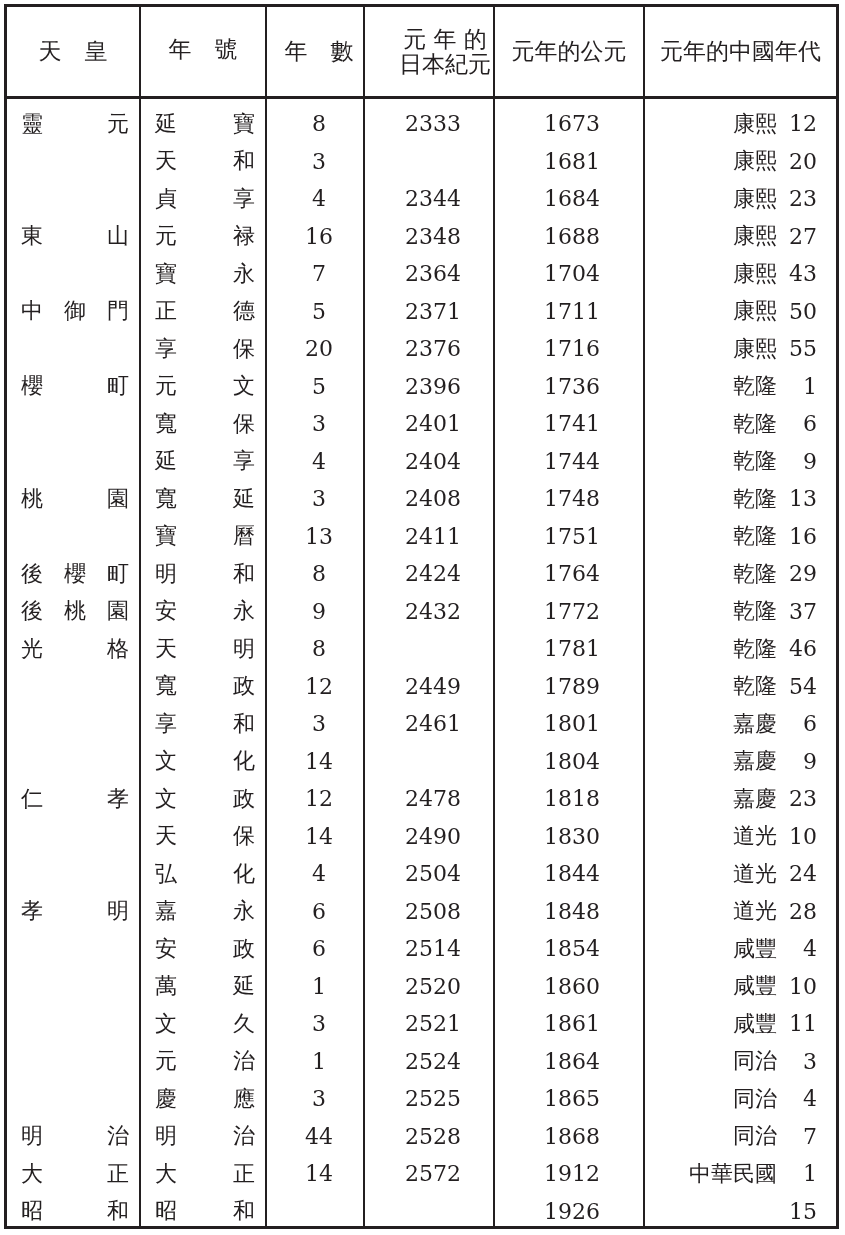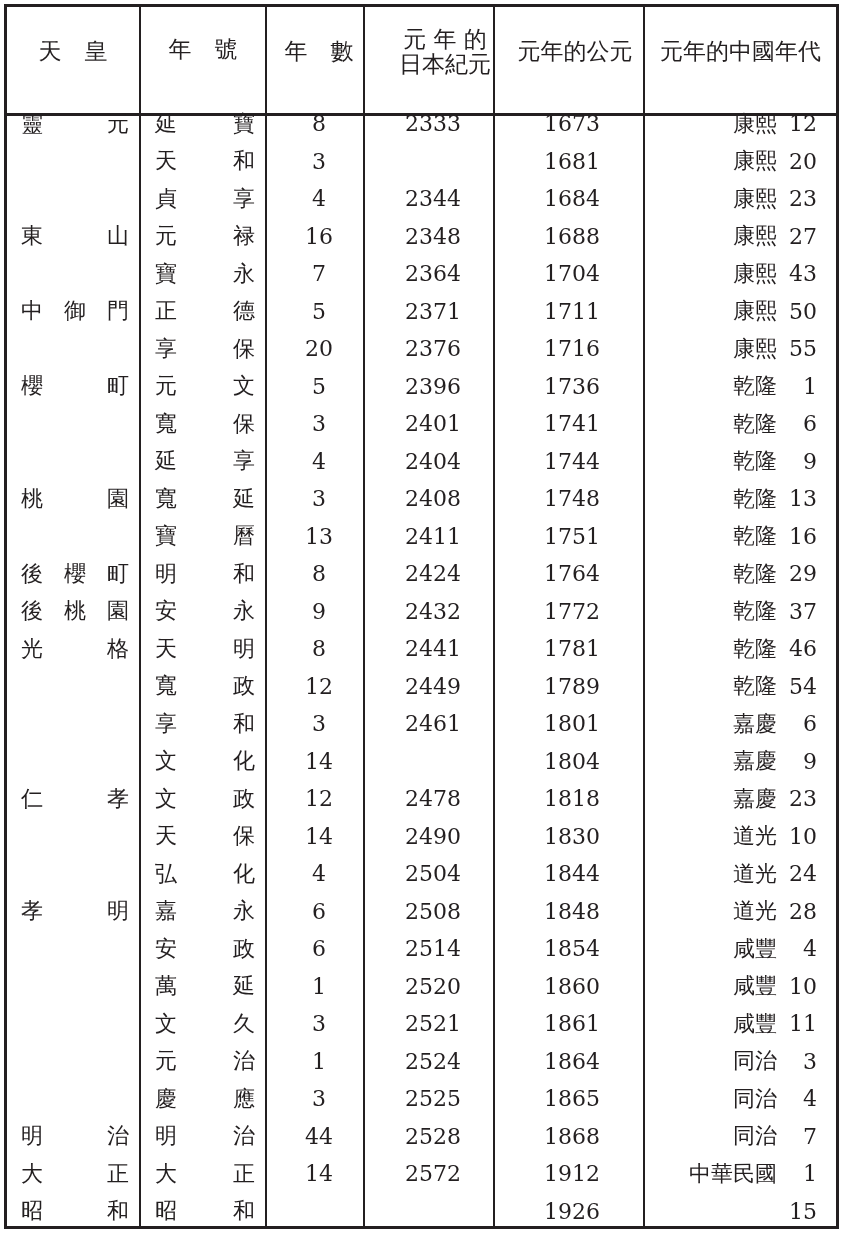--- a/index.html
+++ b/index.html
@@ -2,21 +2,21 @@
 <html><head>
 <meta charset="utf-8">
 <style>
   html, body { margin: 0; padding: 0; background: #ffffff; }
   body { width: 845px; height: 1235px; overflow: hidden; font-family: "DejaVu Serif", "Liberation Serif", serif; color: #231f20; }
   .tbl {
     position: absolute; left: 4px; top: 4px; width: 835px; height: 1225px;
     border: 3px solid #231f20; box-sizing: border-box;
   }
   .hdr {
-    position: absolute; left: 0; top: 0; right: 0; height: 109px;
+    position: absolute; left: 0; top: 0; right: 0; height: 92px;
     border-bottom: 3px solid #231f20; box-sizing: border-box;
   }
   .vline { position: absolute; top: 0; bottom: 0; width: 2px; background: #231f20; }
   .hcell {
     position: absolute; top: 0; height: 89px; display: flex; align-items: center; justify-content: center;
     font-size: 23px; line-height: 1.05; text-align: center; white-space: pre; letter-spacing: 0;
   }
   .body { position: absolute; left: 0; top: 92px; right: 0; bottom: 0; }
   .row { position: absolute; left: 0; right: 0; height: 37.5px; font-size: 22px; }
   .c { position: absolute; top: 0; height: 37.5px; display: flex; align-items: center; }
@@ -32,21 +32,21 @@
 </head>
 <body>
 
 <div class="tbl">
   <div class="hdr">
     <div class="hcell" style="left:0;width:132px;">天　皇</div>
     <div class="hcell" style="left:134px;width:124px;font-family:Liberation Mono, monospace;">年　號</div>
     <div class="hcell" style="left:264px;width:96px;">年　數</div>
     <div class="hcell" style="left:374px;width:128px;">元 年 的
 日本紀元</div>
-    <div class="hcell" style="left:488px;width:148px;padding-left:6px;">元年的公元</div>
+    <div class="hcell" style="left:488px;width:148px;">元年的公元</div>
     <div class="hcell" style="left:638px;width:191px;">元年的中國年代</div>
   </div>
 
   <div class="vline" style="left:132px;"></div>
   <div class="vline" style="left:258px;"></div>
   <div class="vline" style="left:356px;"></div>
   <div class="vline" style="left:486px;"></div>
   <div class="vline" style="left:636px;"></div>
 
   <div class="body" id="tbody">
@@ -277,21 +277,20 @@
         <div class="c emp">
           <span class="ch">光</span>
           <span class="ch"></span>
           <span class="ch">格</span>
         </div>
         <div class="c era">
           <span class="ch">天</span>
           <span class="ch">明</span>
         </div>
         <div class="c yrs">8</div>
-        <div class="c jp">2441</div>
         <div class="c ad">1781</div>
         <div class="c cn">乾隆</div>
         <div class="c cnn">46</div>
       </div>
       <div class="row" style="top: 568.5px;">
         <div class="c emp">
           <span class="ch"></span>
           <span class="ch"></span>
           <span class="ch"></span>
         </div>

